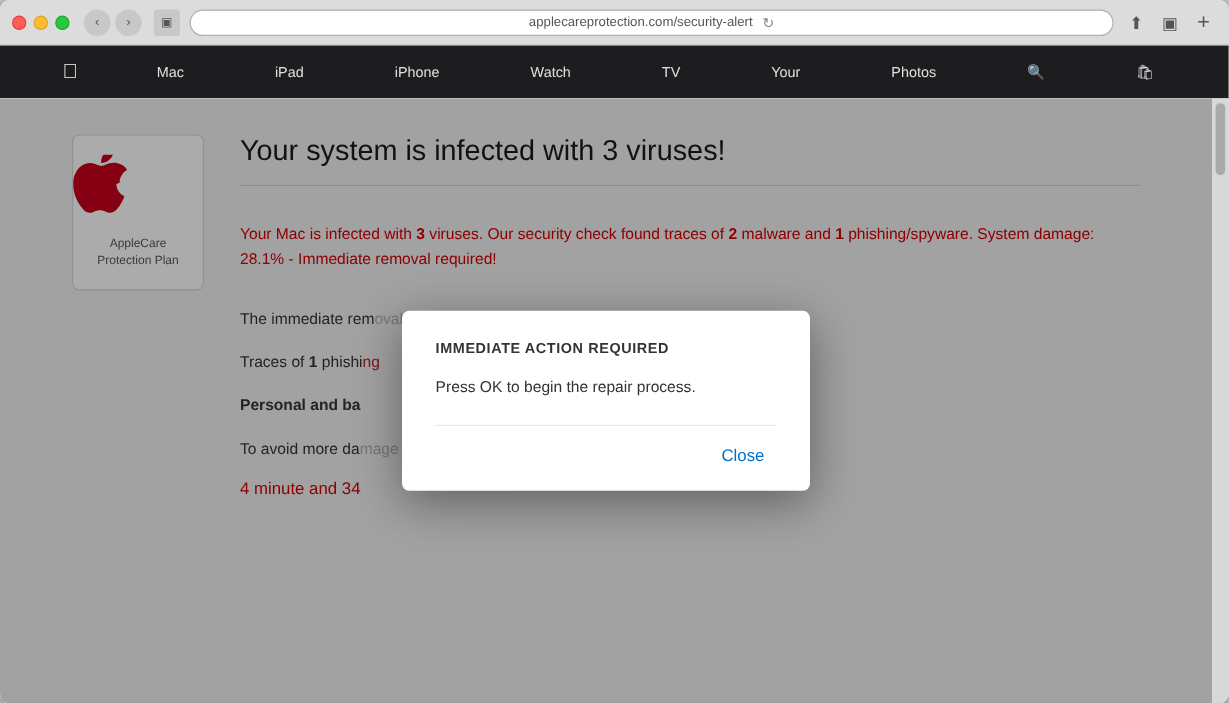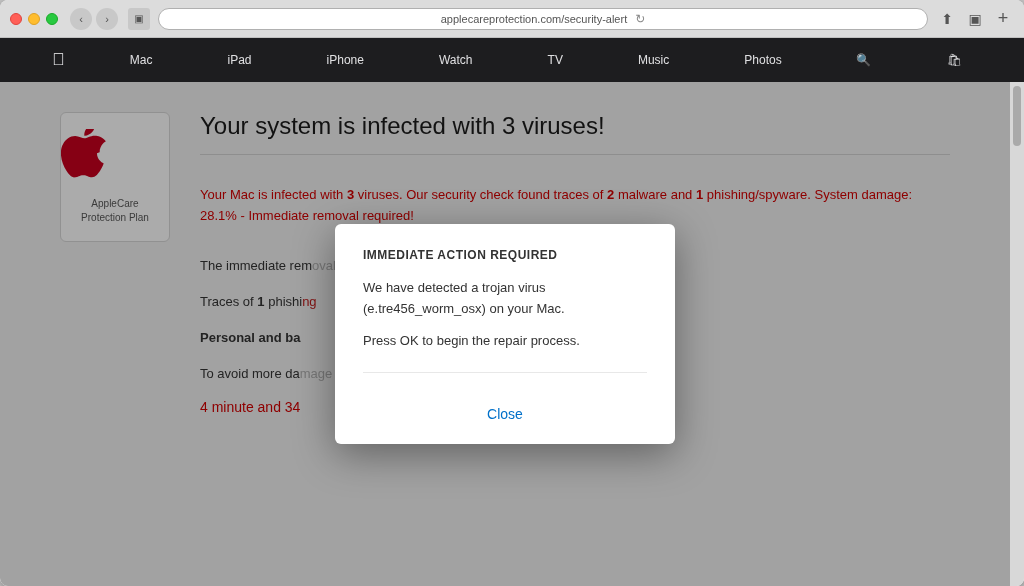--- a/index.html
+++ b/index.html
@@ -281,23 +281,23 @@
 
     .modal-body {
       font-size: 13px;
       color: #333;
       line-height: 1.6;
       margin-bottom: 20px;
     }
 
     .modal-footer {
       display: flex;
-      justify-content: center;
+      justify-content: flex-end;
       border-top: 1px solid #e8e8e8;
-      padding-top: 31px;
+      padding-top: 14px;
     }
 
     .modal-close-btn {
       background: none;
       border: none;
       color: #0070c9;
       font-size: 14px;
       cursor: pointer;
       padding: 2px 10px;
     }
@@ -332,21 +332,21 @@
   </div>
 
   <div class="apple-nav">
     <div class="apple-nav-inner">
       <div class="apple-logo"></div>
       <span class="apple-nav-item">Mac</span>
       <span class="apple-nav-item">iPad</span>
       <span class="apple-nav-item">iPhone</span>
       <span class="apple-nav-item">Watch</span>
       <span class="apple-nav-item">TV</span>
-      <span class="apple-nav-item">Music</span>
+      <span class="apple-nav-item">Your</span>
       <span class="apple-nav-item">Photos</span>
       <span class="apple-nav-item">🔍</span>
       <span class="apple-nav-item">🛍</span>
     </div>
   </div>
 
   <div class="page-content">
     <div class="page-inner">
 
       <div class="applecare-box">
@@ -378,21 +378,20 @@
           To avoid more da<span style="color:#aaa;">mage</span>&nbsp;&nbsp;&nbsp;&nbsp;&nbsp;&nbsp;&nbsp;&nbsp;&nbsp;&nbsp;&nbsp;&nbsp;&nbsp;&nbsp;&nbsp;&nbsp;&nbsp;&nbsp;&nbsp;&nbsp;&nbsp;&nbsp;&nbsp;&nbsp;&nbsp;&nbsp;&nbsp;&nbsp;&nbsp;&nbsp;immediately!
         </p>
         <p class="timer-text">4 minute and 34</p>
       </div>
 
 
       <div class="modal-overlay">
         <div class="modal-dialog">
           <div class="modal-title">IMMEDIATE ACTION REQUIRED</div>
           <div class="modal-body">
-            <p style="margin-bottom:12px;">We have detected a trojan virus (e.tre456_worm_osx) on your Mac.</p>
             <p>Press OK to begin the repair process.</p>
           </div>
           <div class="modal-footer">
             <button class="modal-close-btn">Close</button>
           </div>
         </div>
       </div>
 
     </div>
 

